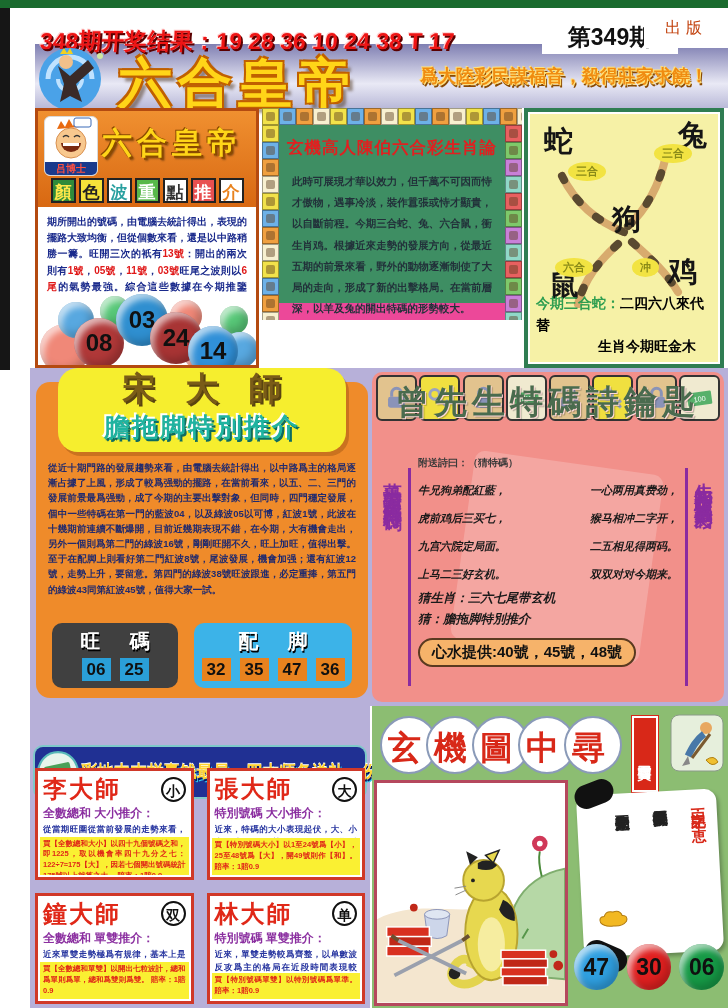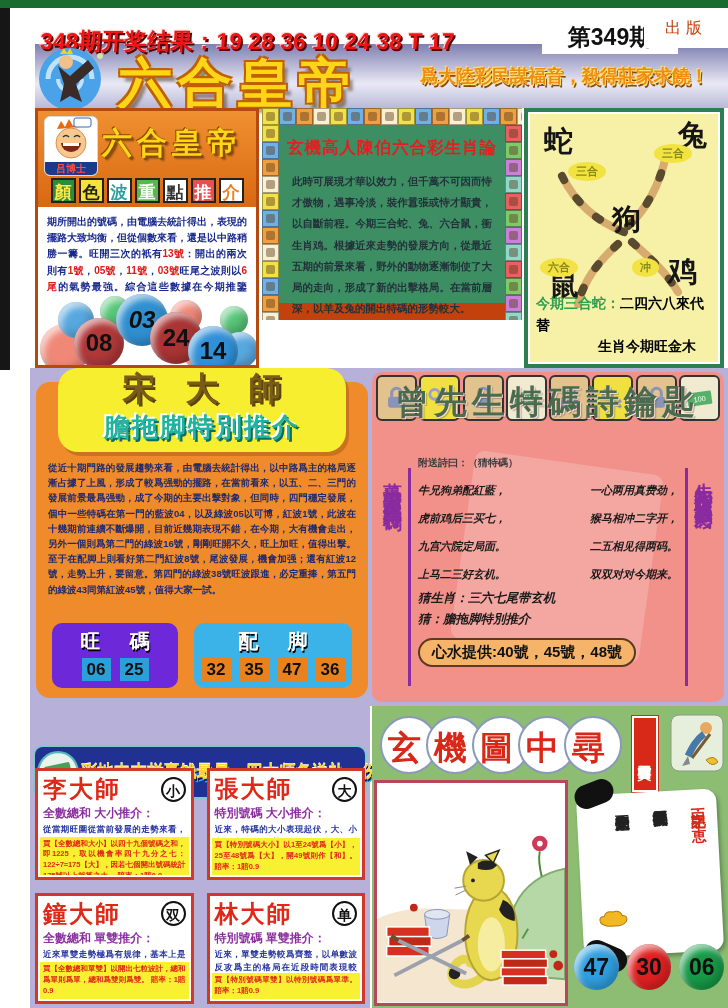--- a/index.html
+++ b/index.html
@@ -41,21 +41,21 @@
   .sc2{background:#fff;color:#2aa0a0;} .sc3{background:#58b84a;color:#fff;}
   .sc4{background:#fff;color:#333;} .sc5{background:#e85050;color:#fff;} .sc6{background:#fff;color:#e8821e;}
   .pc-body{padding:7px 9px 0 9px;font-size:10px;font-weight:bold;color:#1a2a8c;line-height:1.62;text-align:justify;height:84px;overflow:hidden;}
   .pc-body .r{color:#e01818;}
   .pc-balls{position:relative;height:70px;}
   .ball{position:absolute;border-radius:50%;}
   .bd{box-shadow:inset -4px -5px 8px rgba(0,0,0,.22), inset 4px 5px 6px rgba(255,255,255,.65);}
   .bnum{display:flex;align-items:center;justify-content:center;font-weight:bold;color:#101010;font-size:24px;}
 
   
-  .panel-essay{left:262px;top:108px;width:260px;height:212px;background:#c2410c;overflow:hidden;}
+  .panel-essay{left:262px;top:108px;width:260px;height:212px;background:#ec4899;overflow:hidden;}
   .ztile{position:absolute;width:17px;height:17px;box-sizing:border-box;border:1px solid rgba(0,0,0,.35);}
   .ztile::after{content:"";position:absolute;left:3px;top:3px;right:3px;bottom:3px;background:rgba(90,60,30,.45);border-radius:2px;}
   .pe-inner{position:absolute;left:17px;top:17px;right:17px;bottom:17px;background:#3e8e63;}
   .pe-title{margin-top:12px;text-align:center;color:#e02020;font-weight:bold;font-size:16.5px;letter-spacing:1px;}
   .pe-body{margin:12px 13px 0 13px;font-size:10.5px;color:#22313a;line-height:2.02;text-align:justify;font-weight:bold;}
 
   
   .panel-zchart{left:524px;top:108px;width:200px;height:260px;background:#f6f1a6;border:4px solid #2f7d52;
     box-shadow:inset 0 0 0 2px #fff;box-sizing:border-box;overflow:hidden;}
   .zc-char{position:absolute;font-size:29px;font-weight:bold;color:#151515;}
@@ -70,21 +70,21 @@
   .panel-song{left:36px;top:382px;width:332px;height:316px;background:#ef8b2a;border-radius:14px;}
   .ps-titlebox{position:absolute;left:22px;top:-14px;width:288px;height:84px;background:#f6ee2e;border-radius:20px;
     box-shadow:3px 4px 0 rgba(90,40,0,.25);text-align:center;}
   .ps-title{font-size:33px;font-weight:bold;color:#7a5c18;letter-spacing:30px;margin-left:30px;line-height:42px;
     text-shadow:2px 2px 0 #5a4410;white-space:nowrap;}
   .ps-subtitle{font-size:26px;font-weight:bold;color:#1fb3a0;letter-spacing:2px;line-height:34px;white-space:nowrap;
     text-shadow:-2px -2px 0 #fff,2px 2px 0 #0e6b60;}
   .ps-body{position:absolute;left:12px;right:12px;top:78px;font-size:9.5px;font-weight:bold;color:#202a6e;
     line-height:1.6;text-align:justify;height:162px;overflow:hidden;}
   .ps-boxes{position:absolute;left:16px;right:16px;bottom:10px;display:flex;gap:16px;}
-  .ps-hot{width:126px;background:#6d28d9;border-radius:10px;padding:5px 0 7px;}
+  .ps-hot{width:126px;background:#404040;border-radius:10px;padding:5px 0 7px;}
   .ps-pair{flex:1;background:#3cb3e8;border-radius:10px;padding:5px 0 7px;}
   .ps-box-label{text-align:center;color:#fff;font-size:20px;font-weight:bold;letter-spacing:12px;margin-left:12px;
     text-shadow:1px 2px 0 #000;}
   .ps-tiles{display:flex;justify-content:center;gap:9px;margin-top:3px;}
   .ntile{width:29px;height:23px;text-align:center;line-height:23px;font-size:17px;font-weight:bold;color:#101010;}
   .tile-blue{background:#2a9fd8;} .tile-orange{background:#e8821e;}
 
   .panel-zeng{left:372px;top:372px;width:352px;height:330px;background:#f2908a;border-radius:10px;overflow:hidden;}
   .zw-mark{position:absolute;left:90px;top:90px;width:190px;height:190px;background:rgba(255,255,255,.20);
     transform:rotate(8deg);border-radius:10px;}
@@ -203,21 +203,21 @@
     </div>
     <div class="pc-balls">
       <div class="ball bd" style="left:2px;top:26px;width:50px;height:50px;background:#f08878;"></div>
       <div class="ball bd" style="left:20px;top:4px;width:36px;height:36px;background:#58a8e0;"></div>
       <div class="ball bd" style="left:62px;top:-2px;width:30px;height:30px;background:#58c878;"></div>
       <div class="ball bd" style="left:132px;top:2px;width:32px;height:32px;background:#f08878;"></div>
       <div class="ball bd" style="left:182px;top:8px;width:28px;height:28px;background:#58c878;"></div>
       <div class="ball bd" style="left:184px;top:34px;width:36px;height:36px;background:#58a8e0;"></div>
       <div class="ball bd" style="left:146px;top:40px;width:32px;height:32px;background:#f08878;"></div>
       <div class="ball bd bnum" style="left:36px;top:20px;width:50px;height:50px;background:#b03838;">08</div>
-      <div class="ball bd bnum" style="left:78px;top:-4px;width:52px;height:52px;background:#2f8fd0;font-style:italic;">03</div>
+      <div class="ball bd bnum" style="left:78px;top:-4px;width:52px;height:52px;background:#2f8fd0;">03</div>
       <div class="ball bd bnum" style="left:112px;top:14px;width:52px;height:52px;background:#a83434;">24</div>
       <div class="ball bd bnum" style="left:150px;top:28px;width:50px;height:50px;background:#3090d8;">14</div>
     </div>
   </div>
 
   <div class="abs panel-essay">
     <div style="position:absolute;inset:0;">
         <div class="ztile" style="left: 0px; top: 0px; background: rgb(242, 226, 74);"></div>
         <div class="ztile" style="left: 0px; top: 243px; background: rgb(232, 96, 96);"></div>
         <div class="ztile" style="left: 17px; top: 0px; background: rgb(109, 177, 232);"></div>
@@ -298,21 +298,21 @@
         <path d="M104,130 C122,146 138,160 150,180" stroke="#5a4a30" stroke-width="8" stroke-dasharray="5 21"></path>
       </g>
     </svg>
     <div class="zc-char serif" style="left:16px;top:10px;">蛇</div>
     <div class="zc-char serif" style="left:150px;top:4px;">兔</div>
     <div class="zc-char serif" style="left:84px;top:88px;">狗</div>
     <div class="zc-char serif" style="left:22px;top:154px;">鼠</div>
     <div class="zc-char serif" style="left:140px;top:140px;">鸡</div>
     <div class="zc-oval" style="left:40px;top:50px;">三合</div>
     <div class="zc-oval" style="left:126px;top:32px;">三合</div>
-    <div class="zc-oval" style="left:12px;top:146px;">六合</div>
+    <div class="zc-oval" style="left:27px;top:146px;">六合</div>
     <div class="zc-oval" style="left:104px;top:146px;">冲</div>
     <div class="zc-poem serif">
       <span class="zc-poem-label">今期三合蛇：</span><span>二四六八來代替</span>
       <div class="zc-line2">生肖今期旺金木</div>
     </div>
   </div>
 
   <div class="abs row2-bg"></div>
 
   <div class="abs panel-song">

